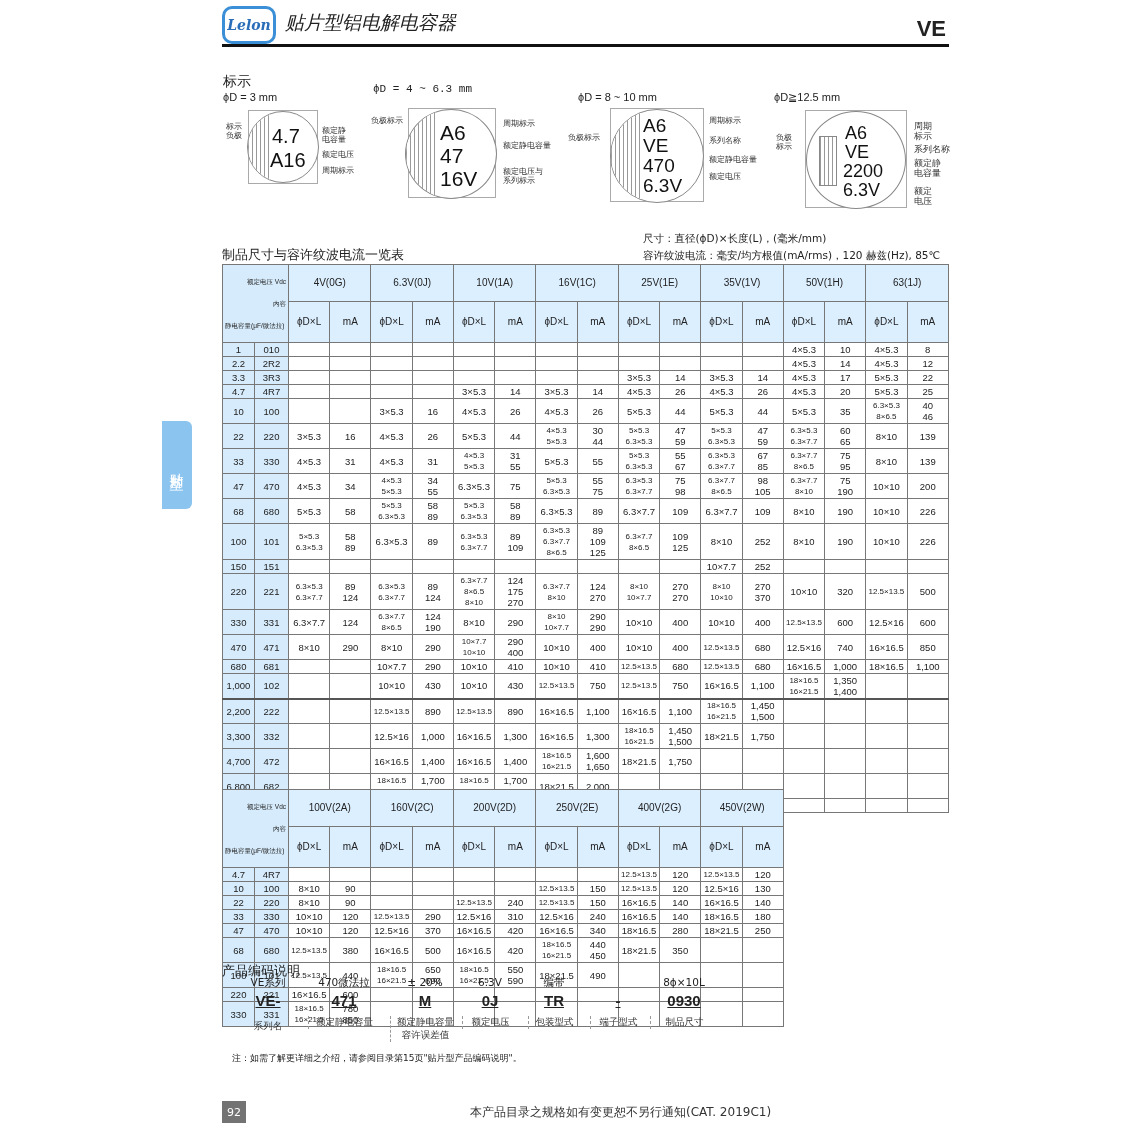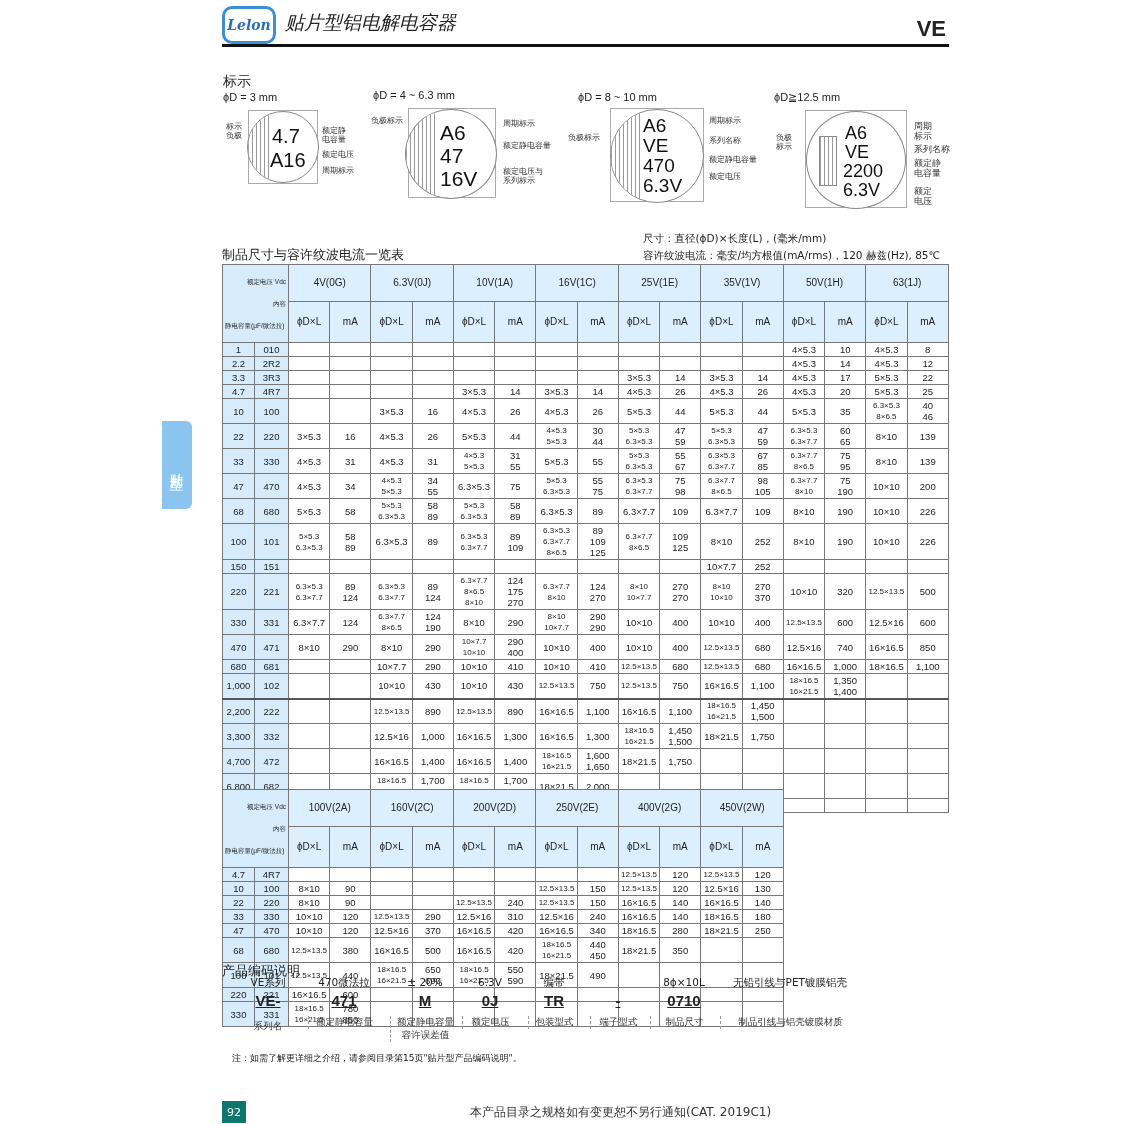--- a/index.html
+++ b/index.html
@@ -28,21 +28,21 @@
   .tbl td,.tbl th{border:1px solid #777;padding:0;line-height:11px;white-space:pre-line;}
   .tbl th{background:#dcefff;font-weight:normal;font-size:10px;}
   .tbl td.cap-v,.tbl td.code{background:#d6ebfb;}
   .tbl .corner{background:#d6ebfb;position:relative;font-size:6.5px;}
   .tbl .thick td{border-top:2px solid #555;}
   .sec-title{font-size:13px;}
   
   .code-row{font-size:10.5px;}
   .code-big{font-weight:bold;font-size:15px;text-decoration:underline;font-family:"Liberation Sans",sans-serif;}
   .code-desc{font-size:9.5px;color:#333;text-align:center;}
-  .pgnum{left:222px;top:1101px;width:24px;height:22px;background:#0f766e;color:#fff;font-size:11px;display:flex;align-items:center;justify-content:center;}
+  .pgnum{left:222px;top:1101px;width:24px;height:22px;background:#737373;color:#fff;font-size:11px;display:flex;align-items:center;justify-content:center;}
   .footer{left:470px;top:1104px;font-size:12px;color:#333;}
 </style>
 </head>
 <body>
 
 <div class="abs logo">
     <span>Lelon</span>
   </div>
 <div class="abs title">贴片型铝电解电容器</div>
 <div class="abs series">VE</div>
@@ -58,21 +58,21 @@
     <div class="abs stripe" style="left:0;top:0;width:22px;height:70px;"></div>
     <div class="abs captext" style="left:24px;top:14px;font-size:20px;">4.7</div>
     <div class="abs captext" style="left:22px;top:38px;font-size:20px;">A16</div>
   </div>
 </div>
 <div class="abs small-cn" style="left:226px;top:122px;width:18px;">标示负极</div>
 <div class="abs small-cn" style="left:322px;top:126px;width:30px;">额定静电容量</div>
 <div class="abs small-cn" style="left:322px;top:150px;">额定电压</div>
 <div class="abs small-cn" style="left:322px;top:166px;">周期标示</div>
 
-<div class="abs mk-label" style="left:373px;top:89px;">ϕD = 4 ~ 6.3 mm</div>
+<div class="abs mk-label" style="left:373px;top:83px;font-family:Liberation Mono, monospace;">ϕD = 4 ~ 6.3 mm</div>
 <div class="abs small-cn" style="left:371px;top:116px;">负极标示</div>
 <div class="abs capframe" style="left:408px;top:108px;width:86px;height:88px;">
   <div class="abs cap" style="left:-4px;top:0;width:90px;height:88px;overflow:hidden;">
     <div class="abs stripe" style="left:0;top:0;width:30px;height:88px;"></div>
     <div class="abs captext" style="left:34px;top:12px;font-size:21px;">A6</div>
     <div class="abs captext" style="left:34px;top:35px;font-size:21px;">47</div>
     <div class="abs captext" style="left:34px;top:58px;font-size:21px;text-align:center;">16V</div>
   </div>
 </div>
 <div class="abs small-cn" style="left:503px;top:119px;">周期标示</div>
@@ -873,25 +873,20 @@
       <div class="code-big" style="text-align:center;height:20px;">TR</div>
       <div class="code-desc" style="white-space:pre-line;margin-top:4px;border-left:1px dashed #999;">包装型式</div>
     </div>
     <div class="abs" style="left: 350px; top: 0px; width: 56px;">
       <div class="code-row" style="text-align:center;height:16px;"></div>
       <div class="code-big" style="text-align:center;height:20px;">-</div>
       <div class="code-desc" style="white-space:pre-line;margin-top:4px;border-left:1px dashed #999;">端子型式</div>
     </div>
     <div class="abs" style="left: 410px; top: 0px; width: 68px;">
       <div class="code-row" style="text-align:center;height:16px;">8ϕ×10L</div>
-      <div class="code-big" style="text-align:center;height:20px;">0710</div>
+      <div class="code-big" style="text-align:center;height:20px;">0930</div>
       <div class="code-desc" style="white-space:pre-line;margin-top:4px;border-left:1px dashed #999;">制品尺寸</div>
-    </div>
-    <div class="abs" style="left: 480px; top: 0px; width: 140px;">
-      <div class="code-row" style="text-align:center;height:16px;">无铅引线与PET镀膜铝壳</div>
-      <div class="code-big" style="text-align:center;height:20px;"></div>
-      <div class="code-desc" style="white-space:pre-line;margin-top:4px;border-left:1px dashed #999;">制品引线与铝壳镀膜材质</div>
     </div>
   </div>
 <div class="abs note" style="left:232px;top:1052px;font-size:9px;">注：如需了解更详细之介绍，请参阅目录第15页"贴片型产品编码说明"。</div>
 
 <div class="abs pgnum">92</div>
 <div class="abs footer">本产品目录之规格如有变更恕不另行通知(CAT. 2019C1)</div>
 
 </body></html>

